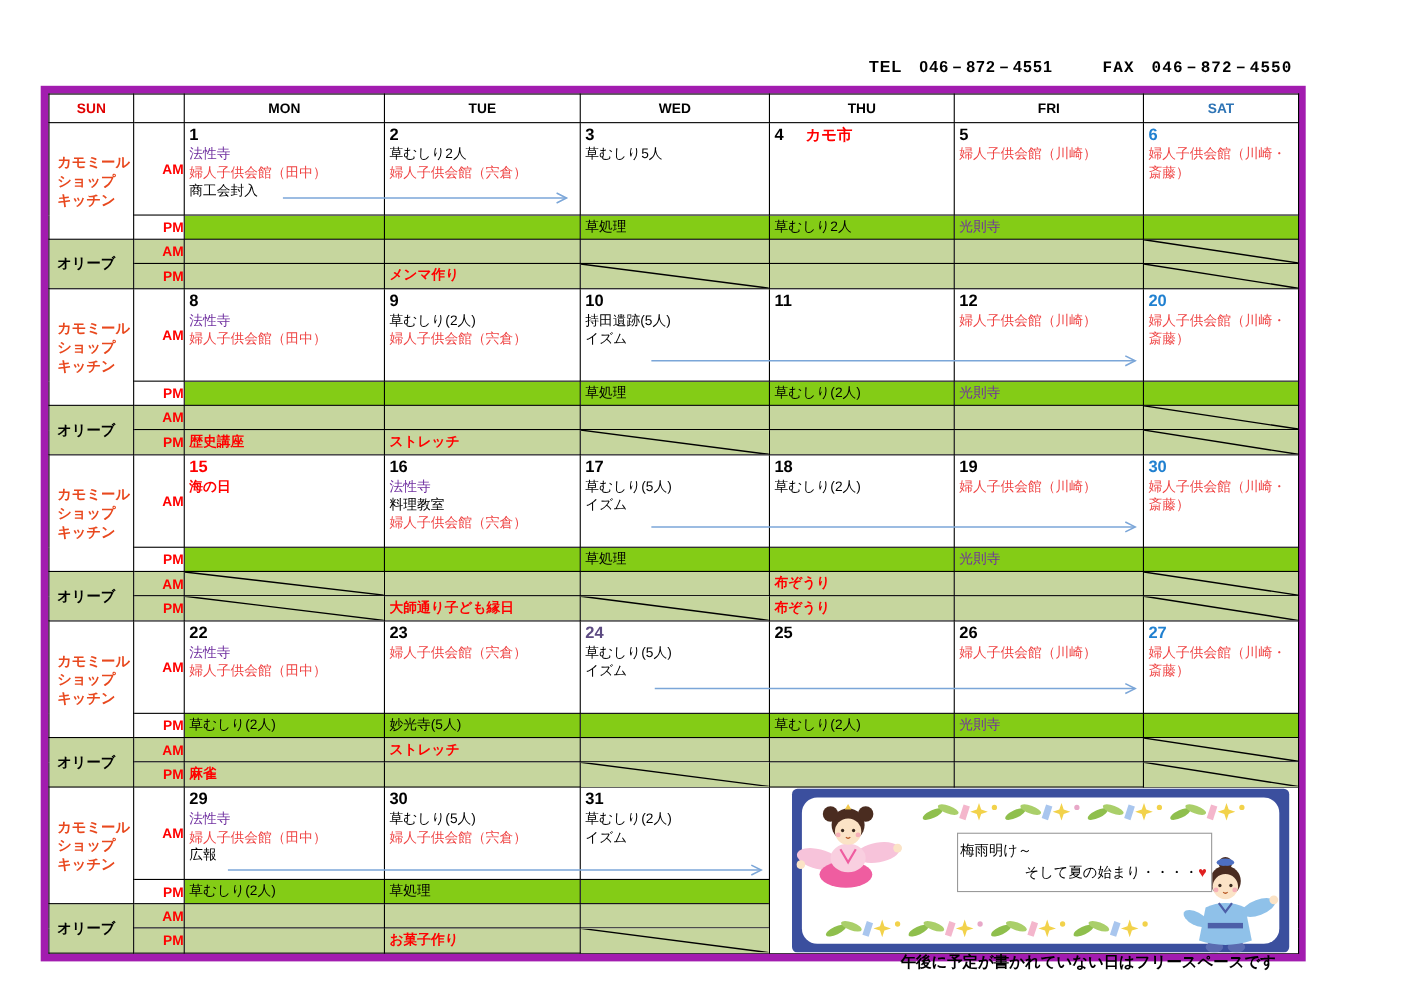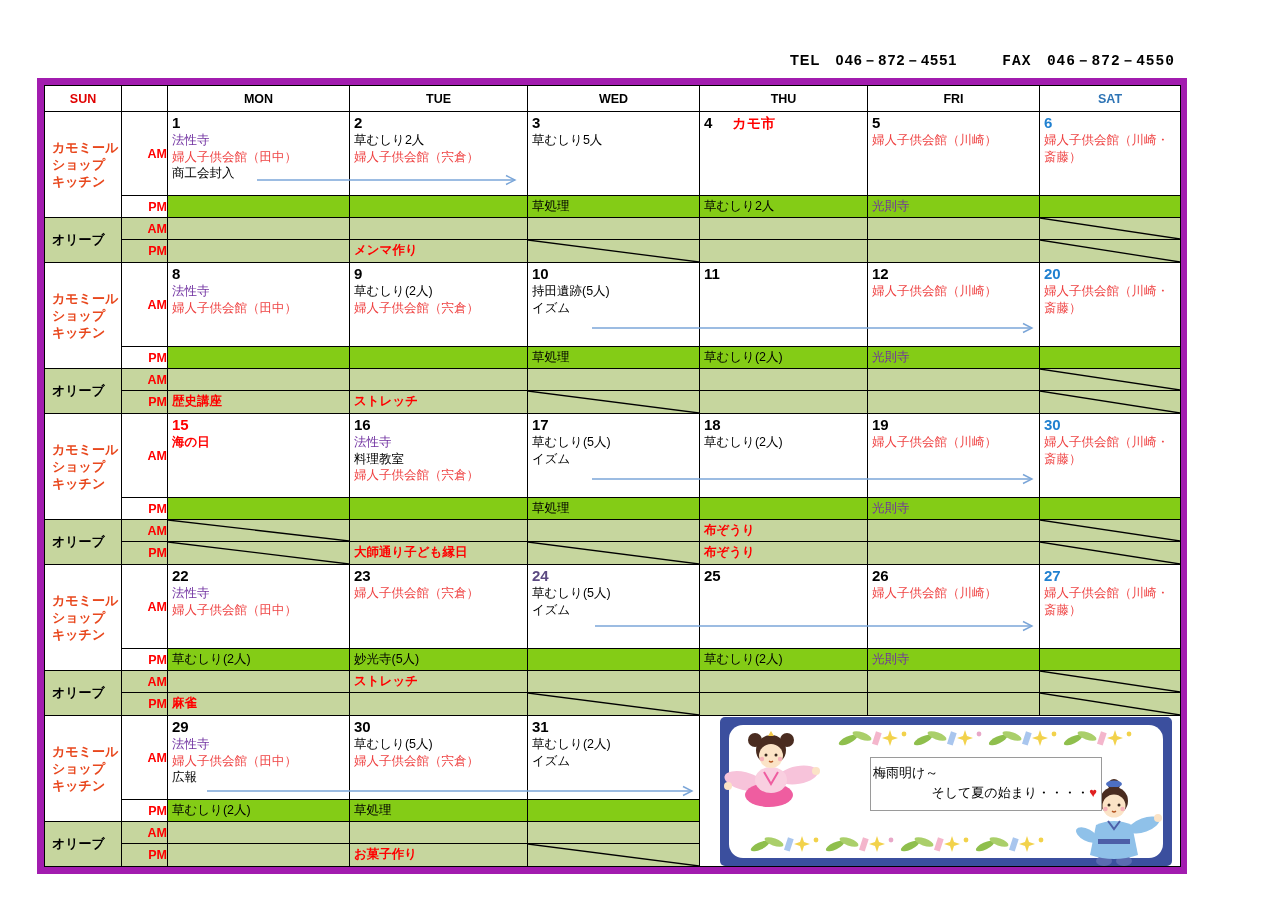--- a/index.html
+++ b/index.html
@@ -574,14 +574,15 @@
   <svg class="arrow" style="left:551px;top:535px" width="444" height="12">
     <line x1="0" y1="6" x2="437" y2="6"></line>
         <polyline points="428,1.5 437,6 428,10.5"></polyline>
   </svg>
   <svg class="arrow" style="left:163px;top:700px" width="492" height="12">
     <line x1="0" y1="6" x2="485" y2="6"></line>
         <polyline points="476,1.5 485,6 476,10.5"></polyline>
   </svg>
   </div>
 
+  <div class="note">午後に予定が書かれていない日はフリースペースです</div>
 
 </div>
 
 </body></html>

